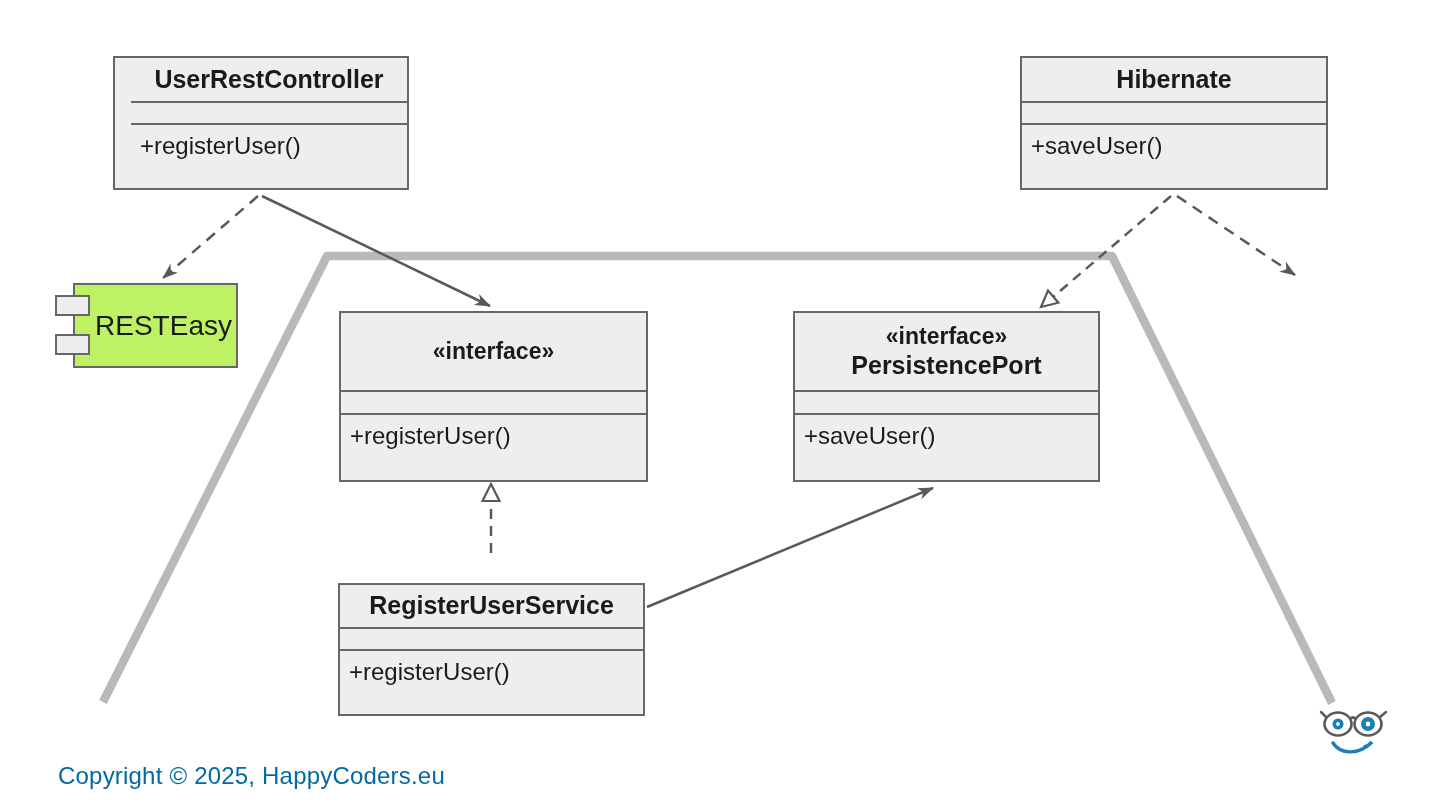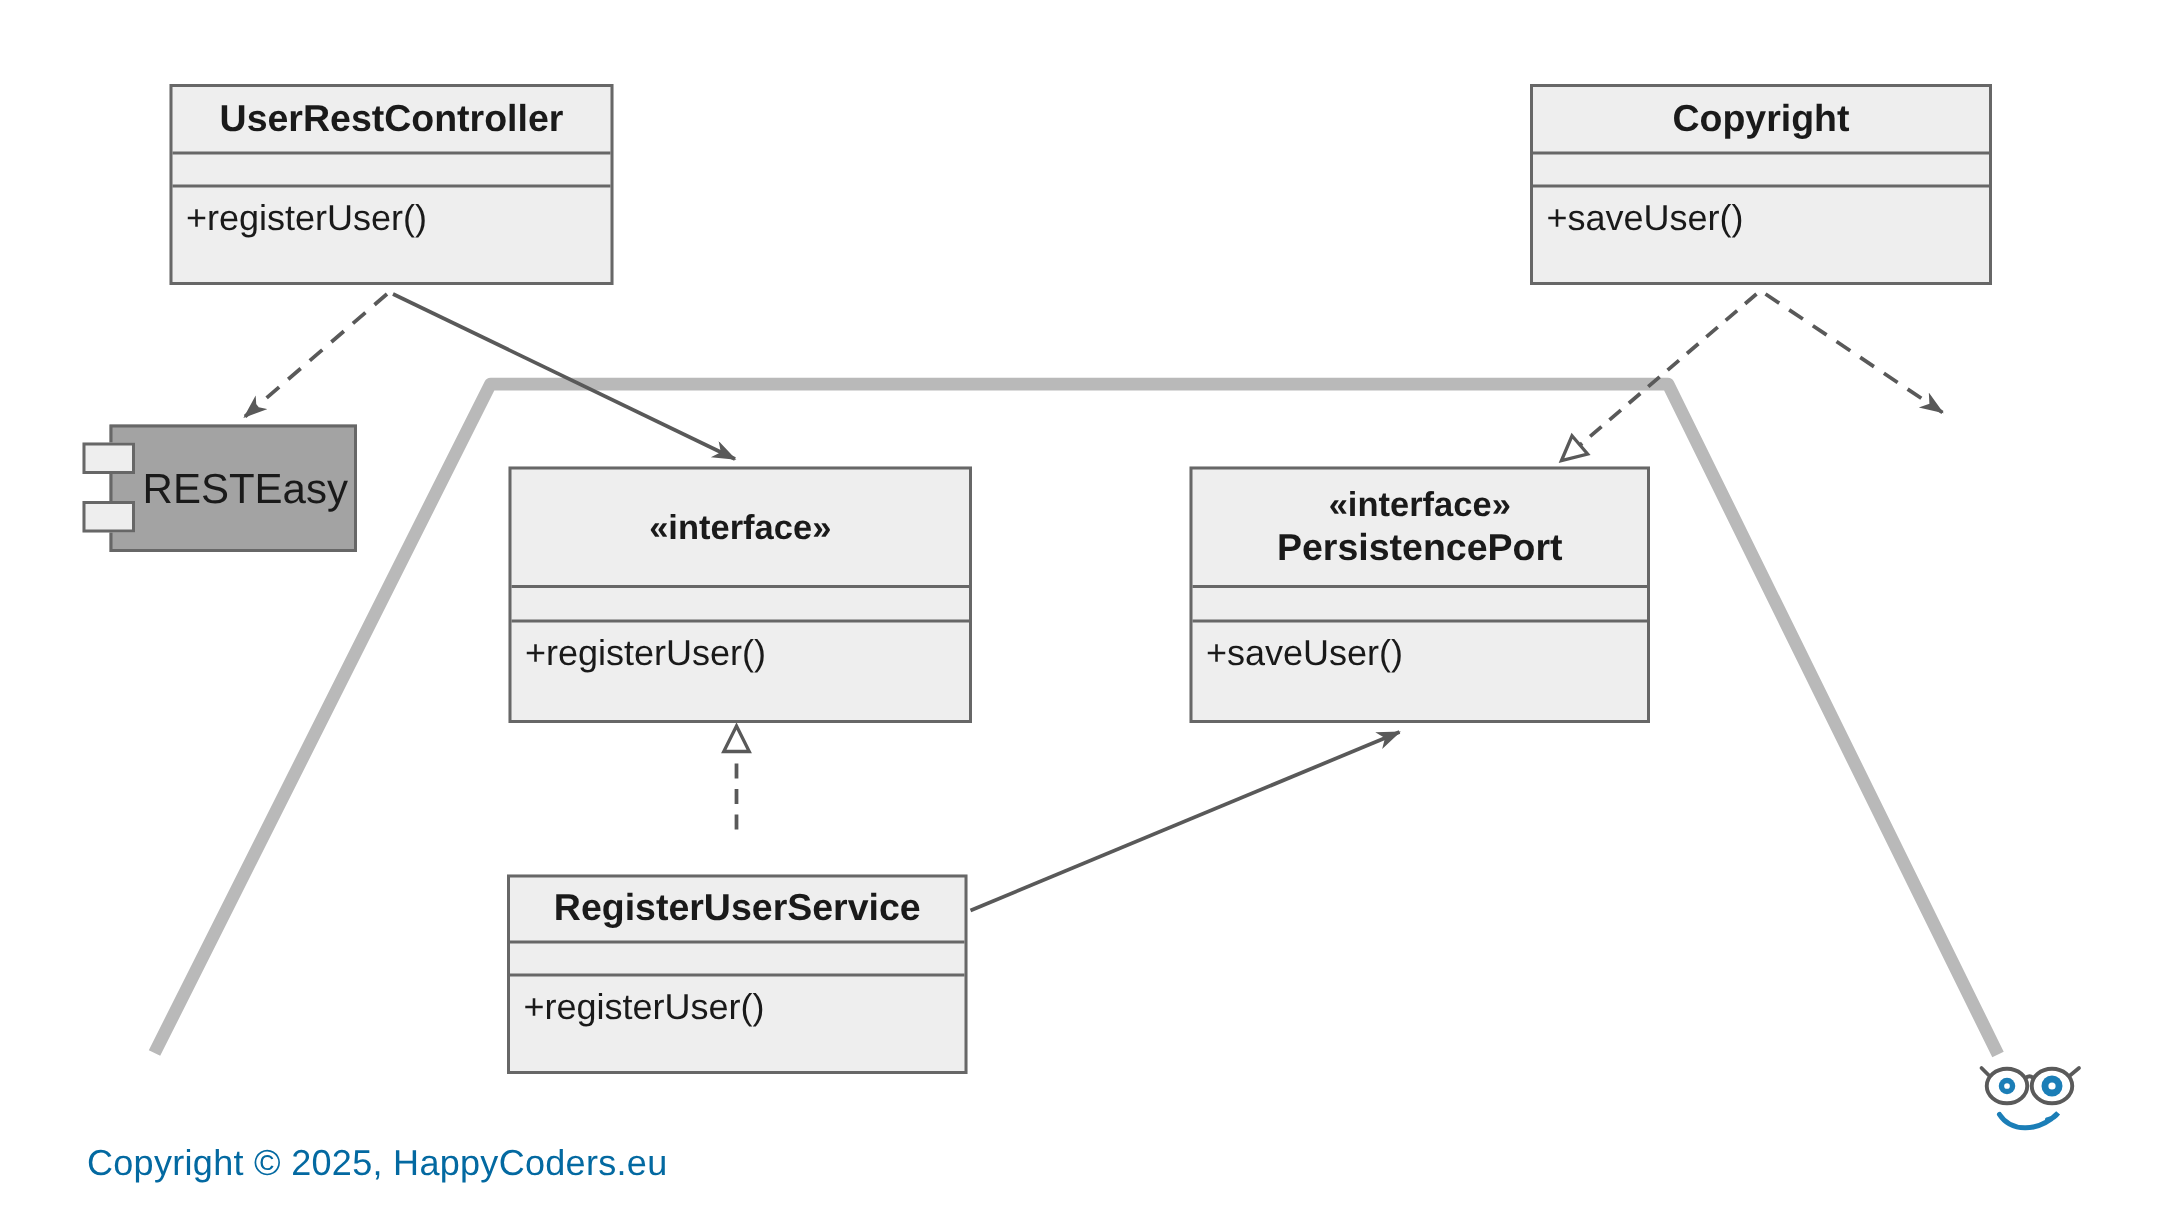--- a/index.html
+++ b/index.html
@@ -25,21 +25,21 @@
     line-height:1.25;
   }
   .cls-name { font-weight:bold; font-size:25px; }
   .stereotype { font-weight:bold; font-size:23px; }
   .cls-attrs { border-bottom:2px solid #676767; flex:0 0 auto; }
   .cls-methods { flex:1 1 auto; font-size:24px; padding:7px 9px; text-align:left; }
 
   
   .component {
     position:absolute;
-    background:#a3a3a3;
+    background:#bef264;
     border:2px solid #676767;
     display:flex;
     align-items:center;
     justify-content:center;
   }
   .comp-label { font-size:28px; color:#1a1a1a; padding-left:16px; }
   .comp-tab {
     position:absolute;
     left:-20px;
     width:35px;
@@ -82,31 +82,31 @@
     <polygon points="491,484 482.5,501 499.5,501" fill="#ffffff" stroke="#595959" stroke-width="2.2"></polygon>
 
     <line x1="647" y1="607" x2="933" y2="488" stroke="#595959" stroke-width="2.5" marker-end="url(#vee)"></line>
 
     <line x1="1171" y1="196" x2="1053" y2="297" stroke="#595959" stroke-width="2.5" stroke-dasharray="10 7"></line>
     <polygon points="1041,307 1048,290.5 1058.4,302.7" fill="#ffffff" stroke="#595959" stroke-width="2.2"></polygon>
 
     <line x1="1177" y1="196" x2="1295" y2="275" stroke="#595959" stroke-width="2.5" stroke-dasharray="11 8" marker-end="url(#vee)"></line>
   </svg>
 
-  <div class="uml-class" style="left:113px; top:56px; width:296px; height:134px;">
+  <div class="uml-class" style="left:113px; top:56px; width:296px; height:134px;padding-left:16px;">
     <div class="cls-title" style="height:45px;">
       <span class="cls-name">UserRestController</span>
     </div>
     <div class="cls-attrs" style="height:22px;"></div>
     <div class="cls-methods">+registerUser()</div>
   </div>
 
   <div class="uml-class" style="left:1020px; top:56px; width:308px; height:134px;">
     <div class="cls-title" style="height:45px;">
-      <span class="cls-name">Copyright</span>
+      <span class="cls-name">Hibernate</span>
     </div>
     <div class="cls-attrs" style="height:22px;"></div>
     <div class="cls-methods">+saveUser()</div>
   </div>
 
   <div class="uml-class" style="left:339px; top:311px; width:309px; height:171px;">
     <div class="cls-title" style="height:79px;">
       <span class="stereotype">«interface»</span>
     </div>
     <div class="cls-attrs" style="height:23px;"></div>

